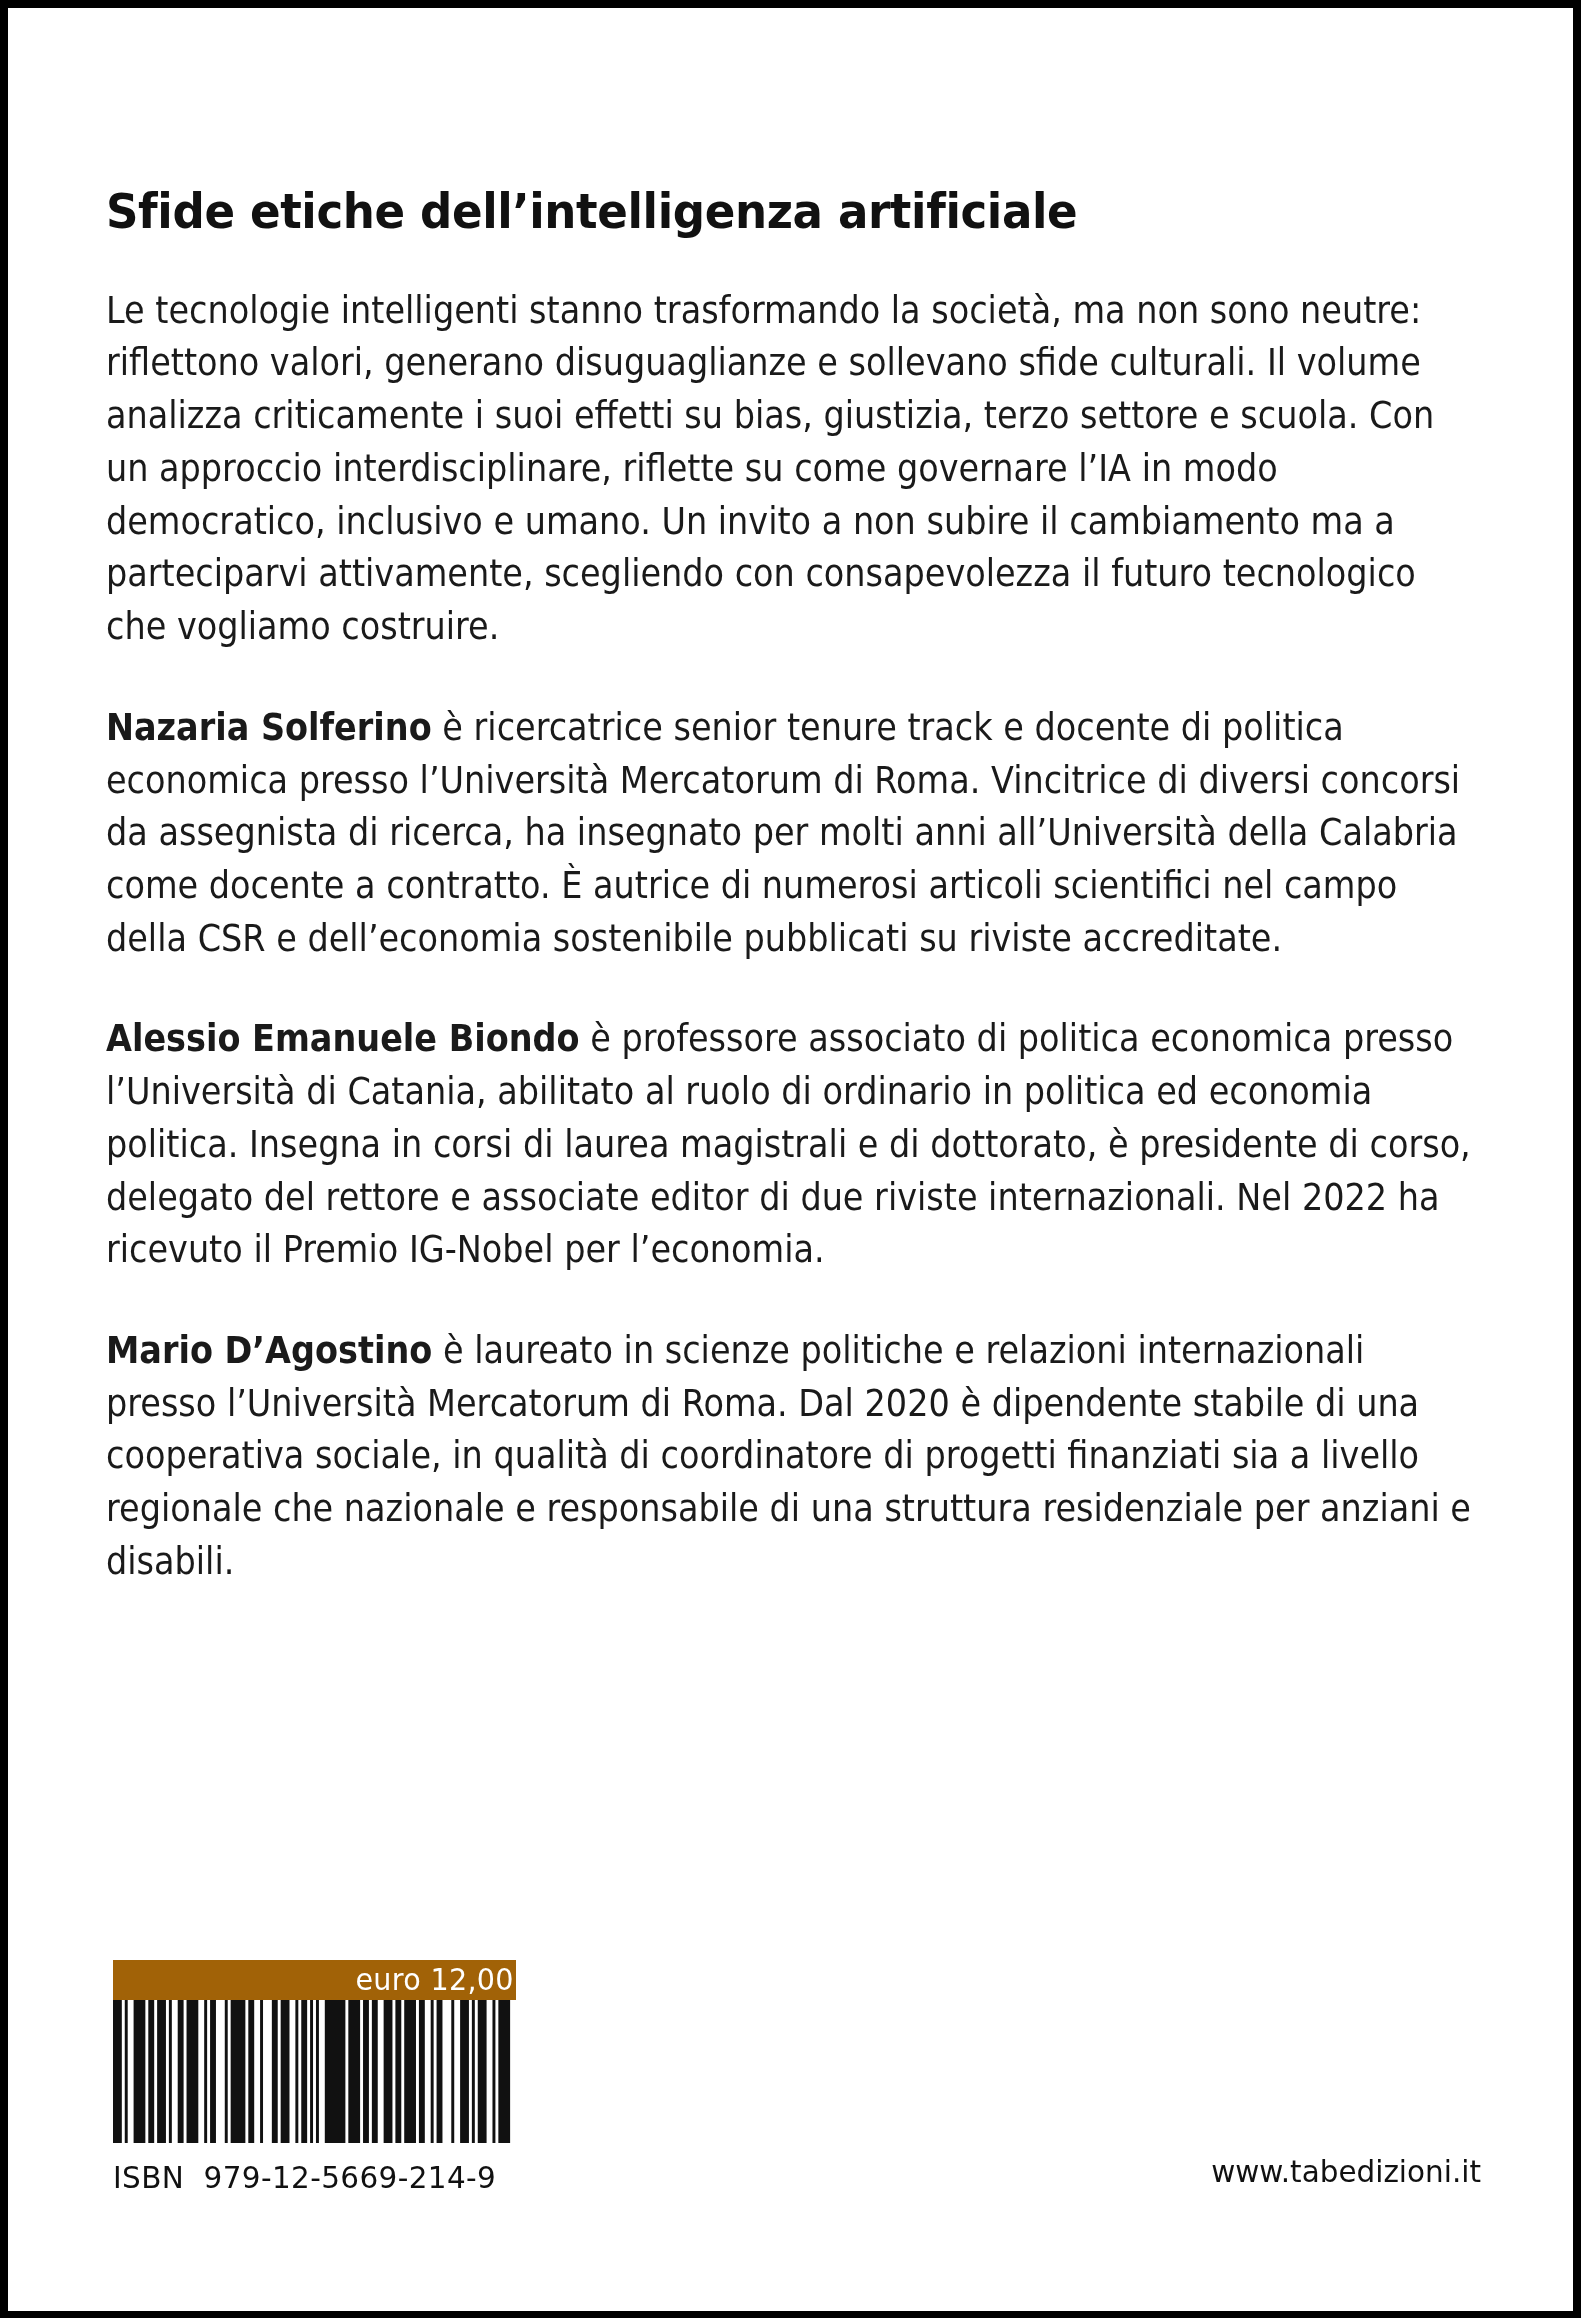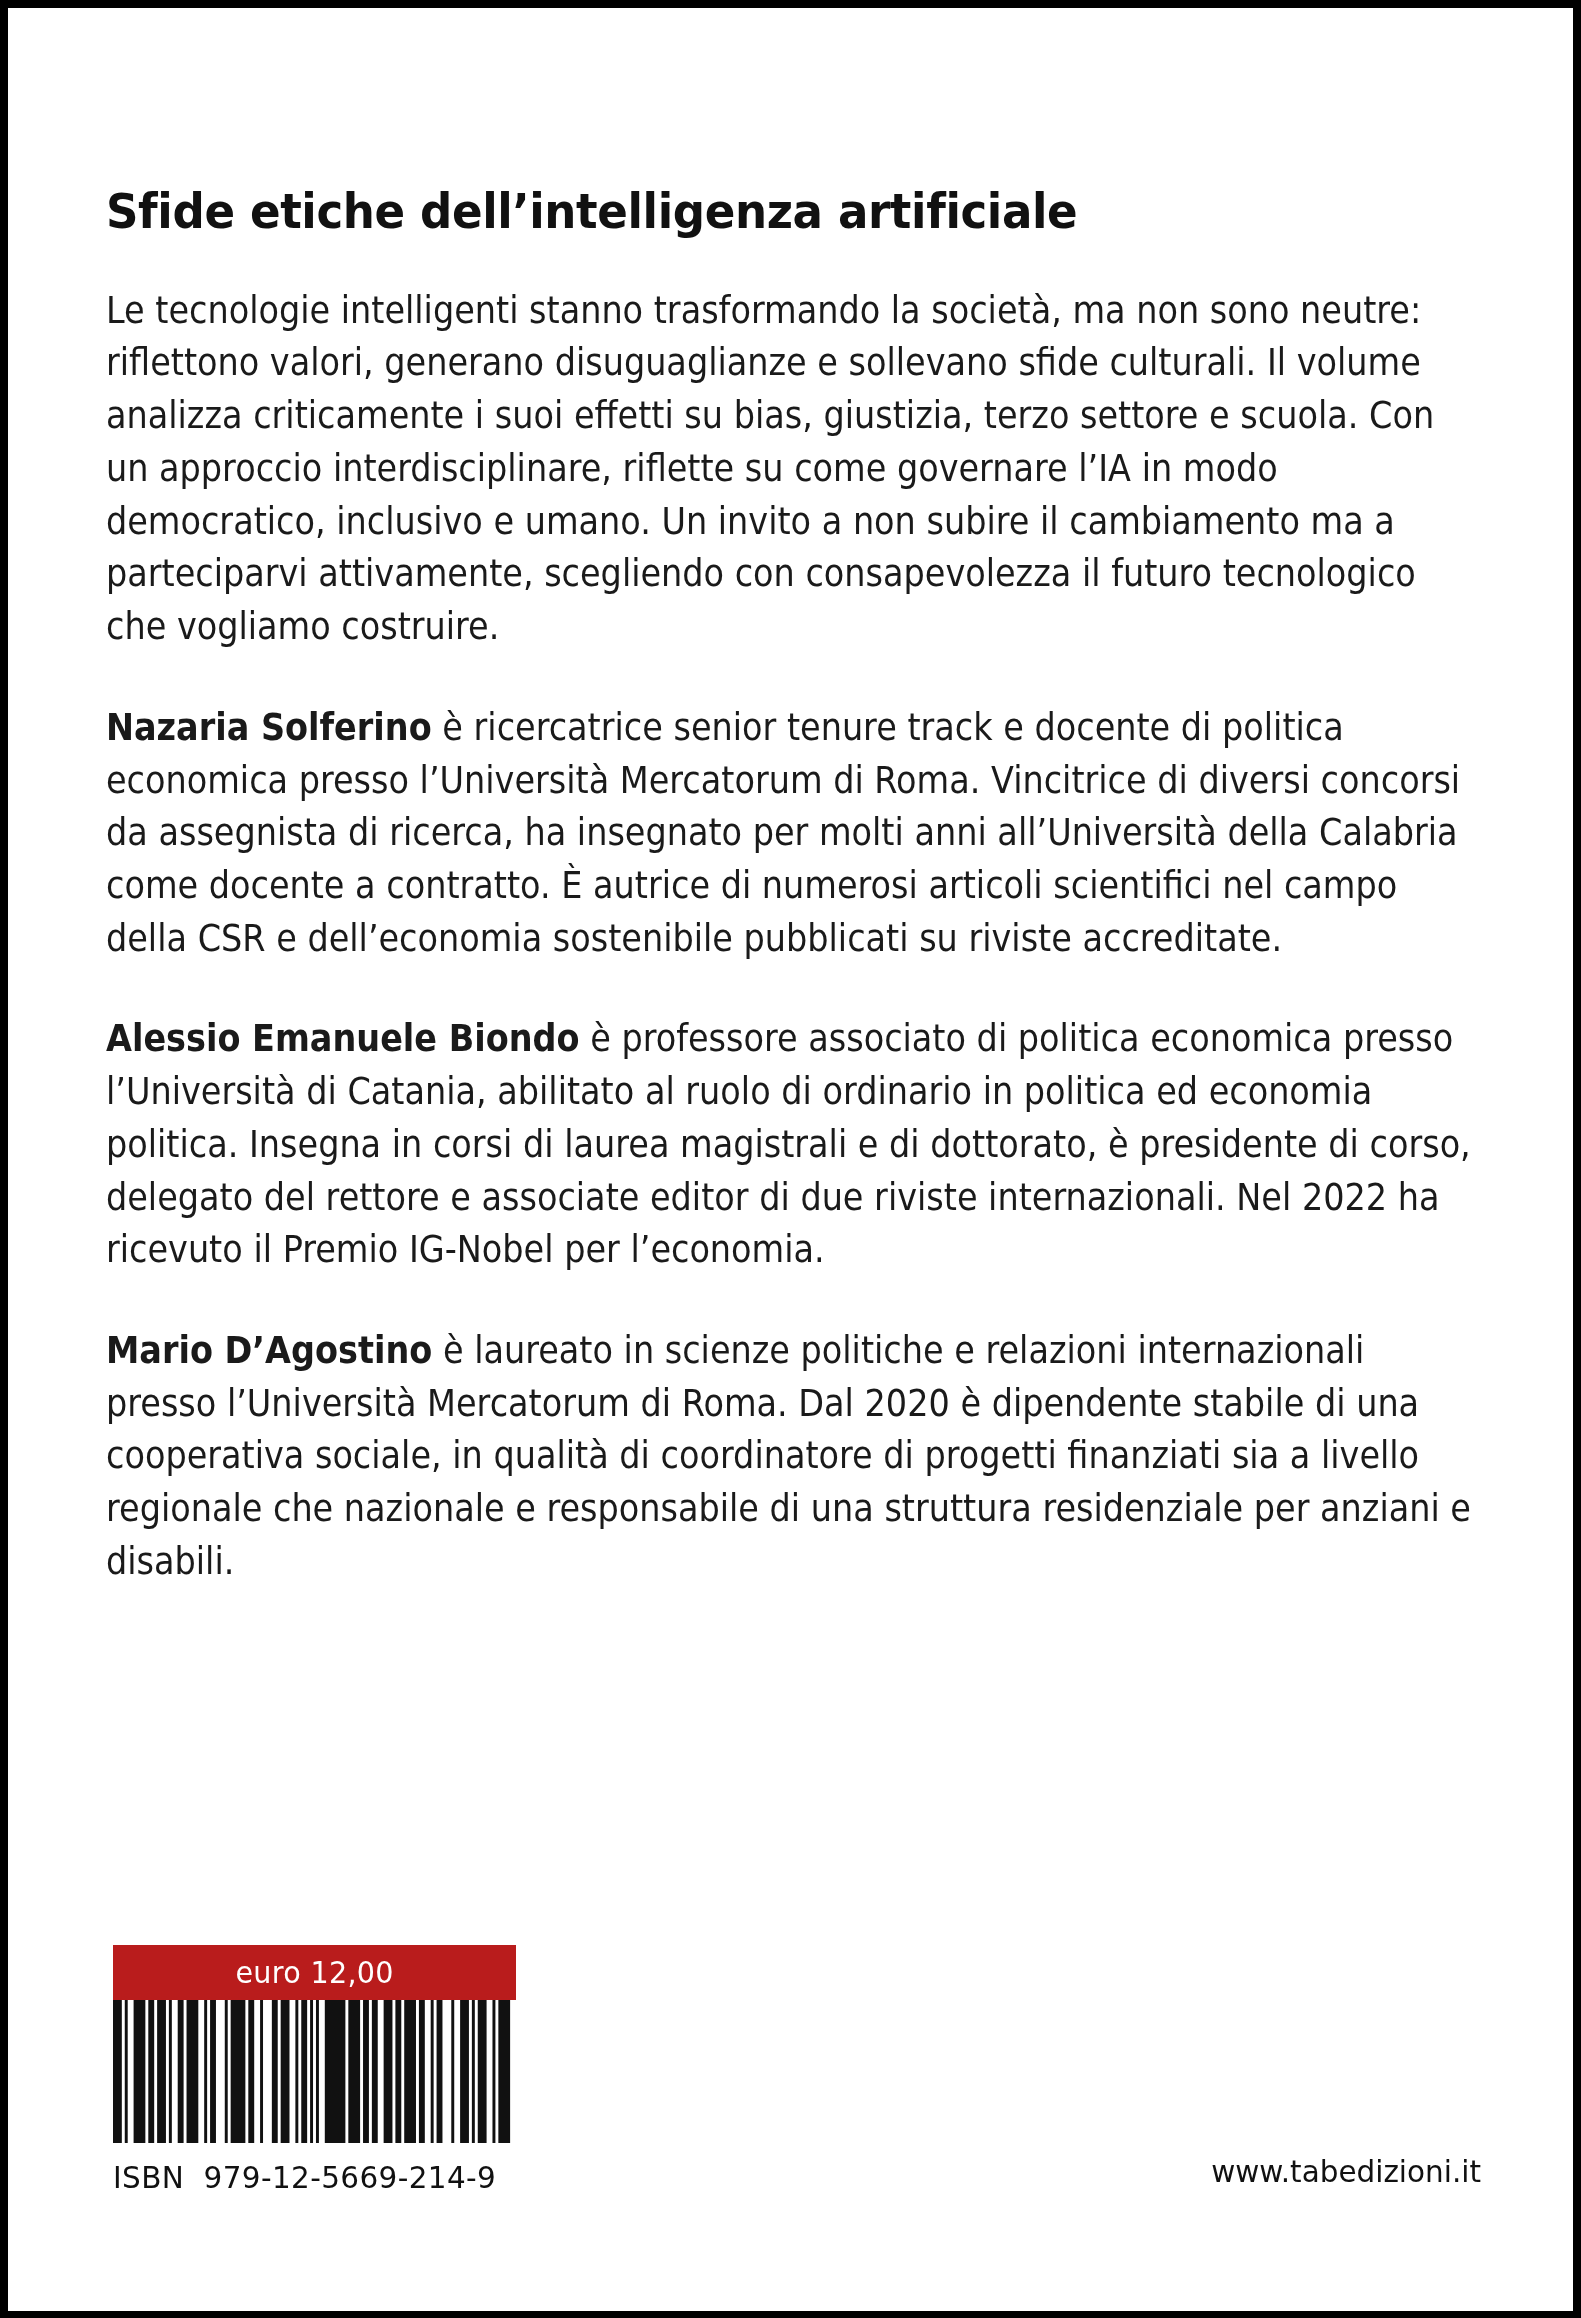--- a/index.html
+++ b/index.html
@@ -69,25 +69,25 @@
   }
 
   .barcode-block {
     position: absolute;
     left: 7.1px;
     bottom: 46px;
     width: 403px;
   }
 
   .price-band {
-    background: #b91c1c;
-    height: 55px;
+    background: #a16207;
+    height: 40px;
     display: flex;
     align-items: center;
-    justify-content: center;
+    justify-content: flex-end;
   }
 
   .price-text {
     font-family: "DejaVu Sans", sans-serif;
     color: #ffffff;
     font-size: 29.5px;
     letter-spacing: 0.3px;
     transform: scaleX(0.97);
   }
 

